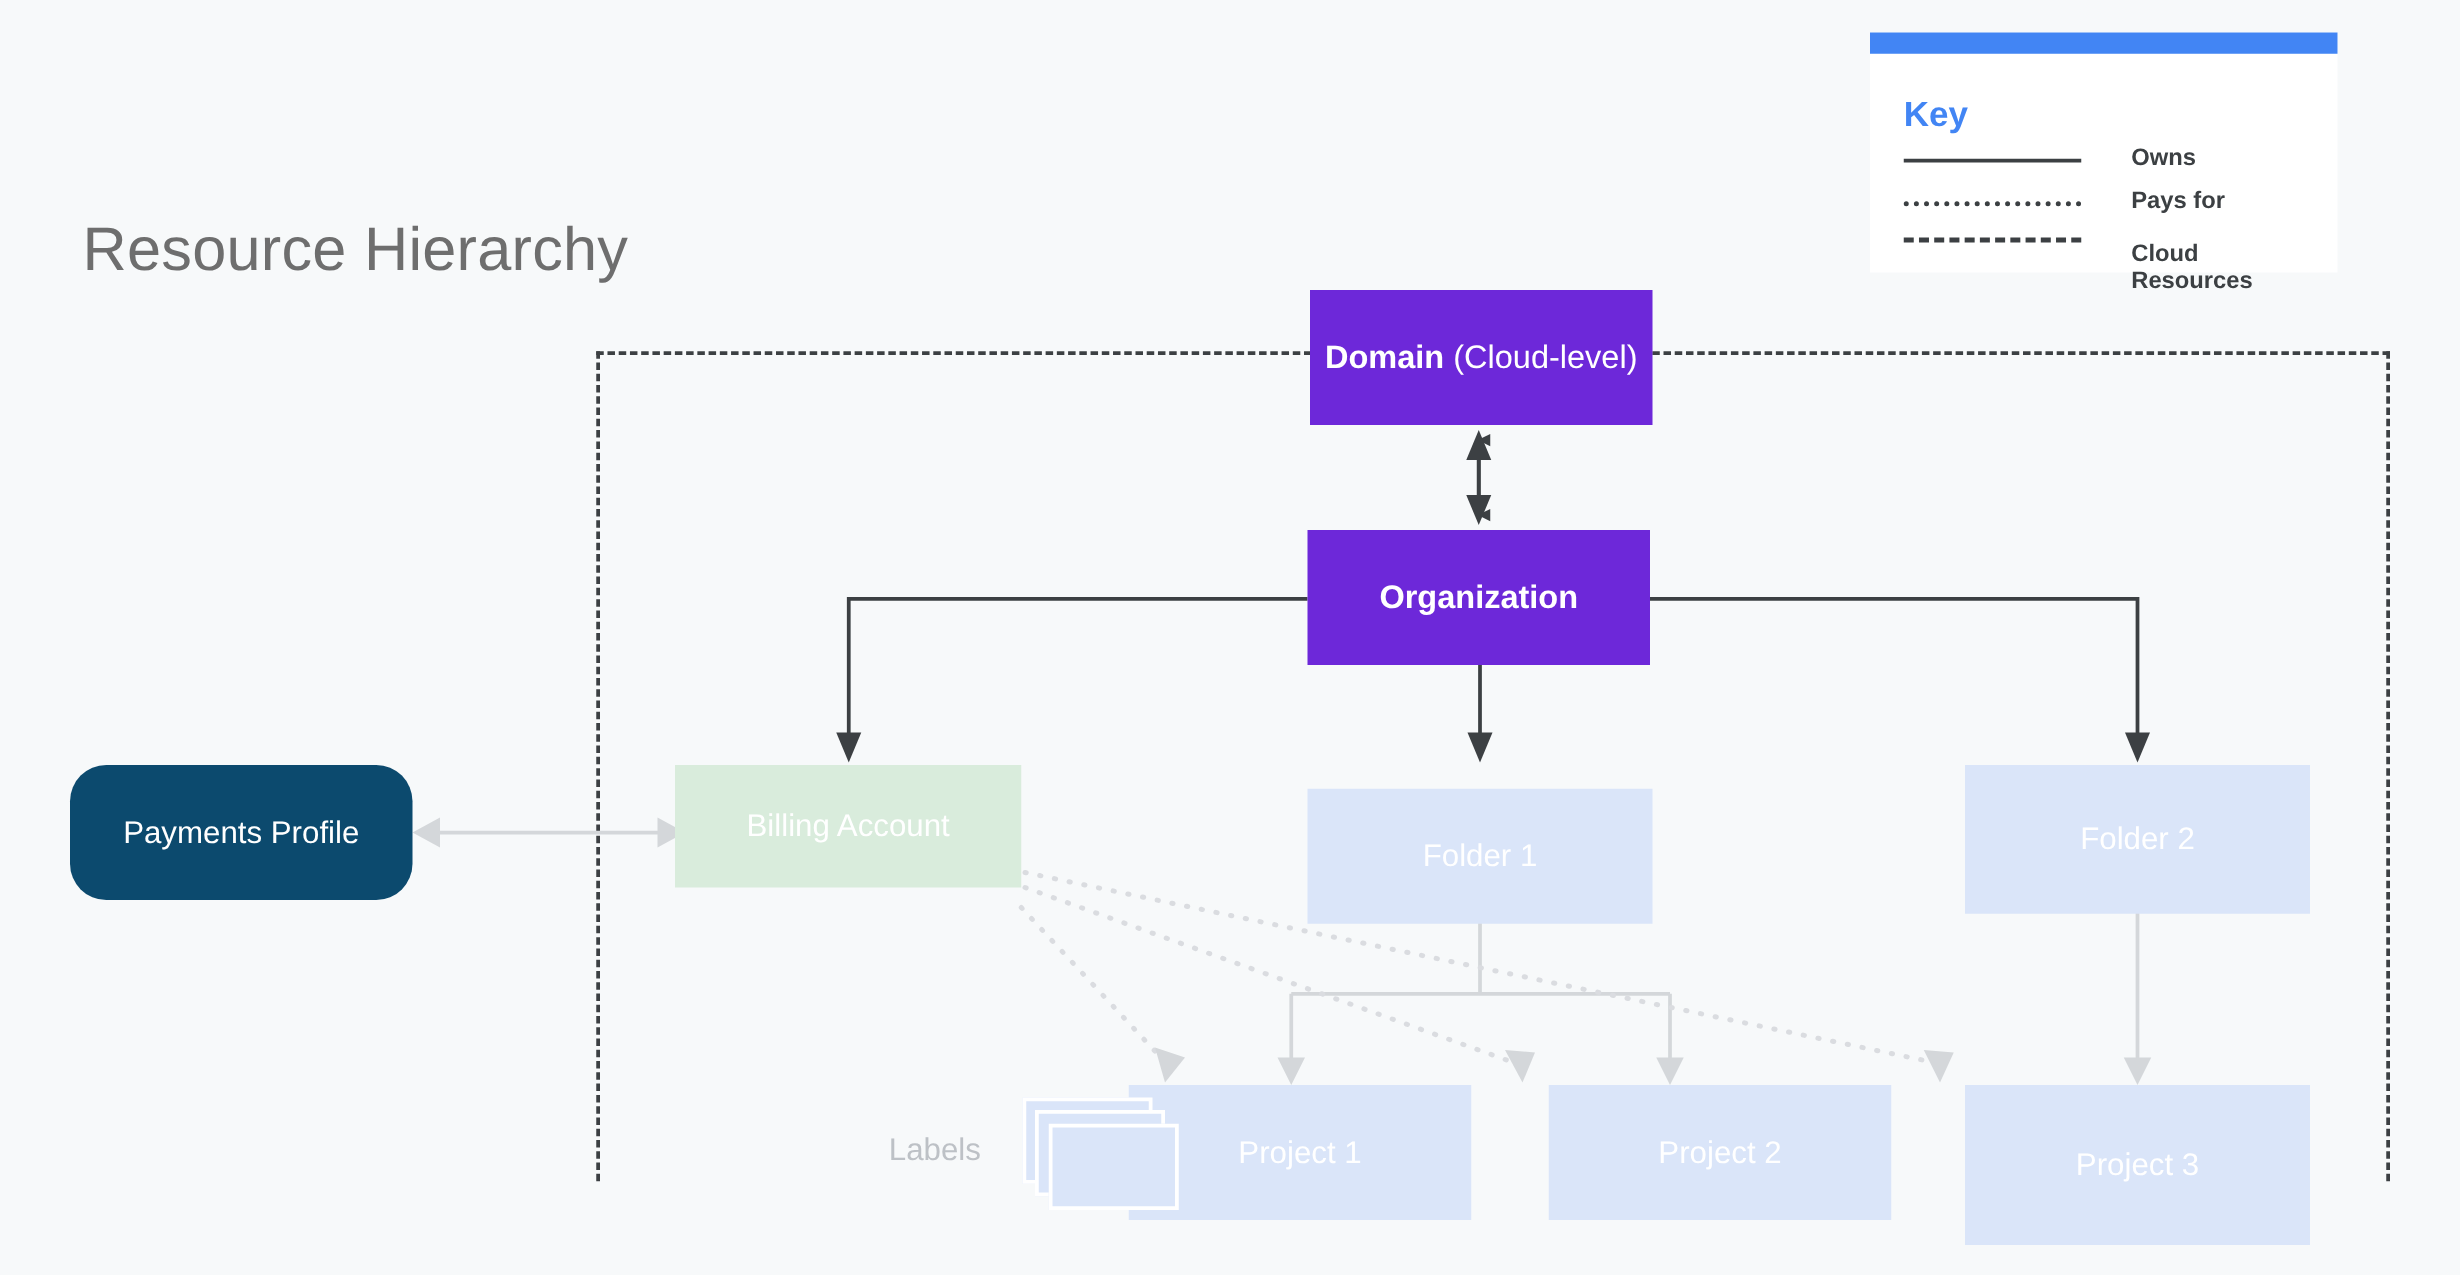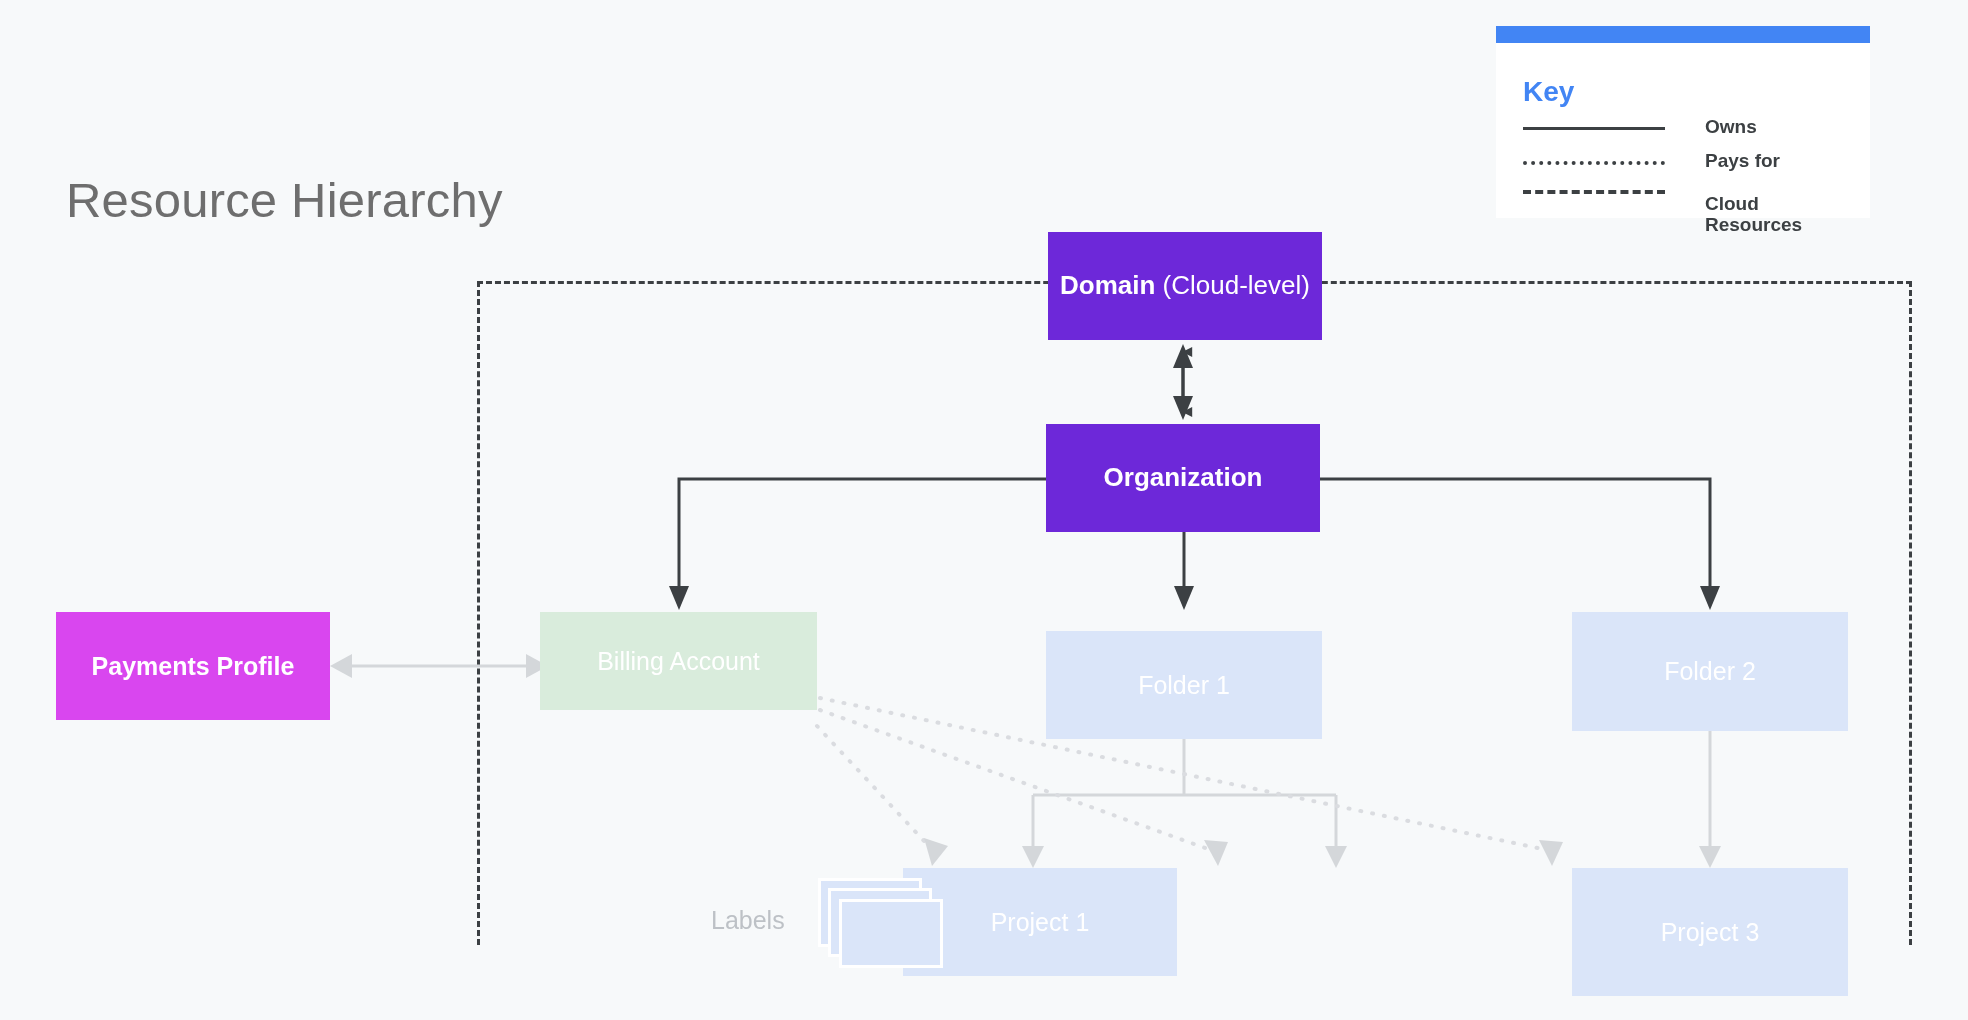--- a/index.html
+++ b/index.html
@@ -121,21 +121,21 @@
     user-select: none;
   }
   .node.red {
     background: #6d28d9;
     font-size: 26px;
   }
   .node.red b { font-weight: 700; }
   .node.red span.reg { font-weight: 400; }
   .node.green  { background: #d9ecdc; font-weight: 400; }
   .node.blue   { background: #dae5f9; font-weight: 400; }
-  .node.cream  { background: #d946ef; font-weight: 700; }
+  .node.cream  { background: #0c4a6e; font-weight: 400; border-radius: 29px; }
 
   #node-domain        { left: 1048px; top: 232px;  width: 274px; height: 108px; }
   #node-organization  { left: 1046px; top: 424px;  width: 274px; height: 108px; }
   #node-payments      { left: 56px;   top: 612px;  width: 274px; height: 108px; }
   #node-billing       { left: 540px;  top: 612px;  width: 277px; height: 98px; }
   #node-folder1       { left: 1046px; top: 631px;  width: 276px; height: 108px; }
   #node-folder2       { left: 1572px; top: 612px;  width: 276px; height: 119px; }
   #node-project1      { left: 903px;  top: 868px;  width: 274px; height: 108px; }
   #node-project2      { left: 1239px; top: 868px;  width: 274px; height: 108px; }
   #node-project3      { left: 1572px; top: 868px;  width: 276px; height: 128px; }
@@ -303,20 +303,23 @@
   </div>
 
   <div class="node blue" id="node-folder2">
     <span>Folder 2</span>
   </div>
 
   <div class="node blue" id="node-project1">
     <span>Project 1</span>
   </div>
 
+  <div class="node blue" id="node-project2">
+    <span>Project 2</span>
+  </div>
 
   <div class="node blue" id="node-project3">
     <span>Project 3</span>
   </div>
 
   <div id="labels-text">Labels</div>
   <div id="labels-stack">
     <div class="label-card" id="label-card-1"></div>
     <div class="label-card" id="label-card-2"></div>
     <div class="label-card" id="label-card-3"></div>

